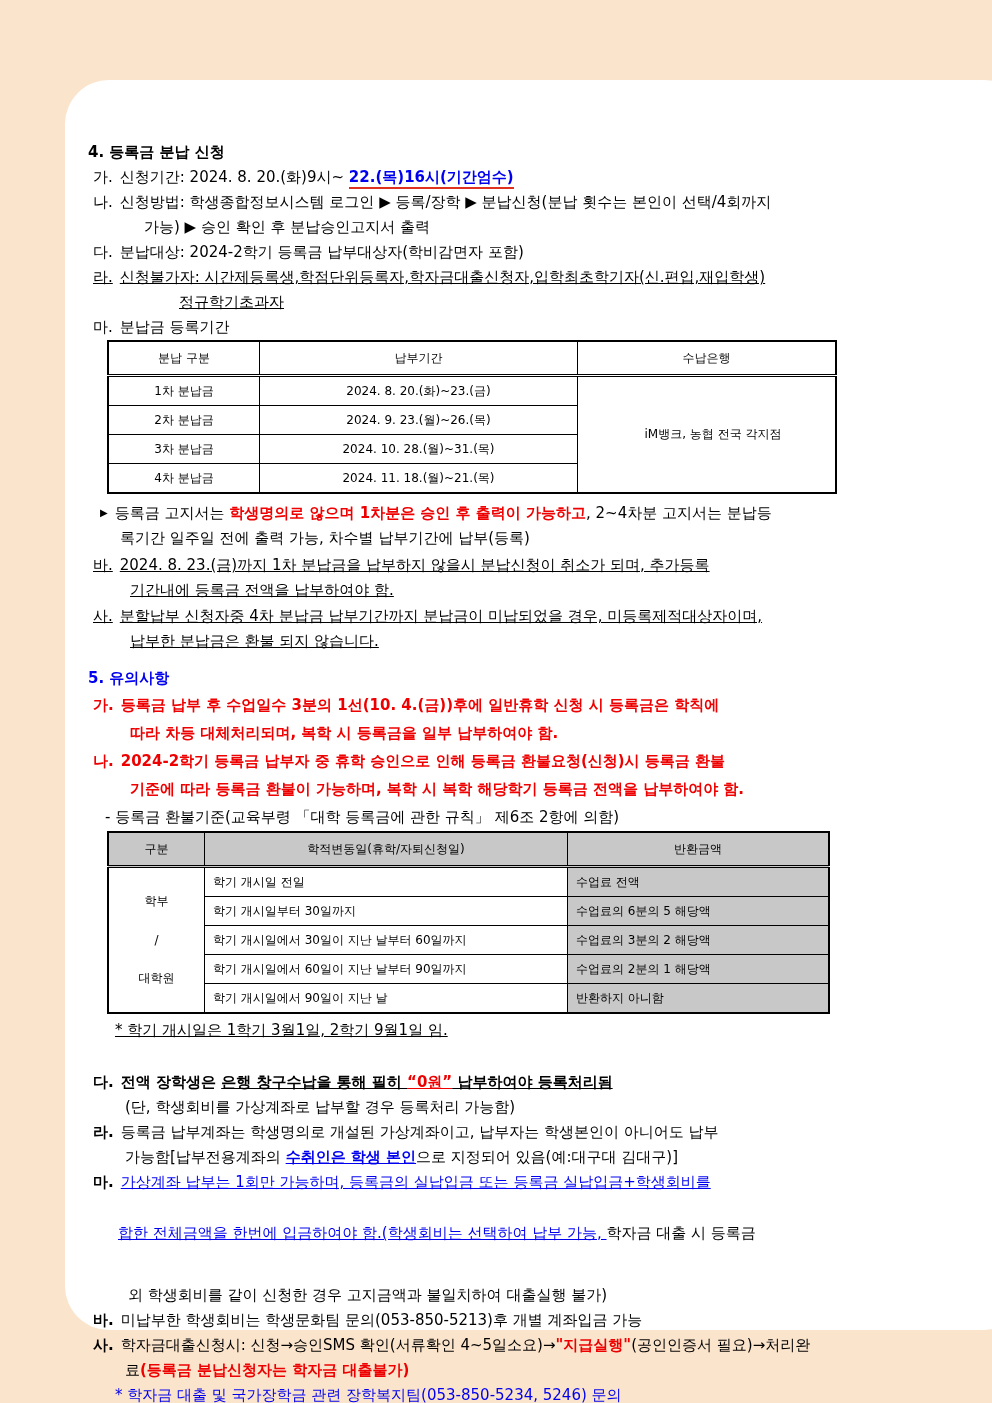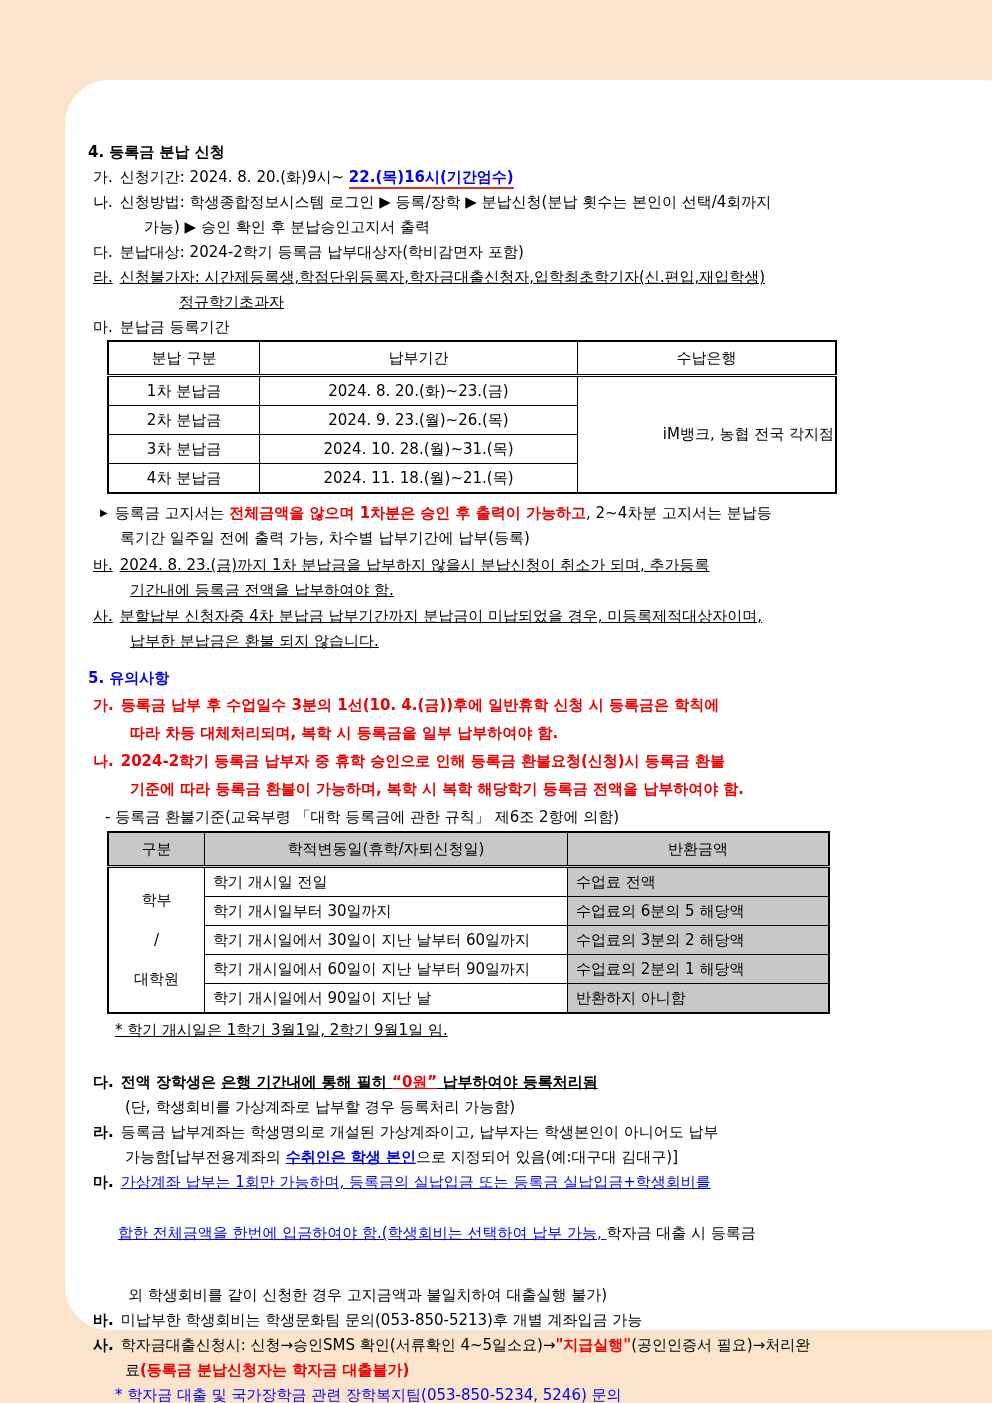--- a/index.html
+++ b/index.html
@@ -28,32 +28,32 @@
   .u{text-decoration:underline;}
   .red{color:#ee0000;font-weight:bold;}
   .blue{color:#0000ee;}
   .bluebold{color:#0000ee;font-weight:bold;}
   .bluelink{color:#0000ee;text-decoration:underline;}
   .blueboldlink{color:#0000ee;font-weight:bold;text-decoration:underline;}
   .deadline{color:#0000ee;font-weight:bold;border-bottom:2px solid #e03020;padding-bottom:1px;}
   .marker{font-size:10px;vertical-align:2px;margin-right:7px;}
   .lbl{margin-right:7px;}
   
-  table{border-collapse:collapse;font-size:15px;table-layout:fixed;}
+  table{border-collapse:collapse;font-size:12px;table-layout:fixed;}
   .t1{width:718px;margin-top:0;}
   .t2{width:711px;}
   .t1 th,.t1 td,.t2 th,.t2 td{border:1px solid #000;}
   .t1,.t2{border:2px solid #000;}
   .t1 th,.t2 th{border-bottom:3px double #000;font-weight:normal;height:30px;text-align:center;}
   .t1 td{height:26px;text-align:center;}
   .t2 td{height:26px;}
   .t2 th{background:#c8c8c8;}
   .t2 td.gray{background:#c8c8c8;padding-left:8px;}
   .t2 td.mid{padding-left:8px;}
-  .t1 td.bank{text-align:right;padding-left:14px;}
+  .t1 td.bank{text-align:center;padding-left:14px;}
   .t2 td.group{text-align:center;vertical-align:middle;}
   .group-inner{display:flex;flex-direction:column;justify-content:space-around;height:118px;}
   .gap6{height:6px;}  .gap4{height:4px;}
   .gap12{height:12px;} .gap27{height:27px;} .gap1{height:1px;} .gap2{height:2px;}
 </style>
 </head>
 <body>
 
 <div class="card">
   <div class="content">
@@ -93,21 +93,21 @@
         <td>2024. 10. 28.(월)~31.(목)</td>
       </tr>
       <tr>
         <td>4차 분납금</td>
         <td>2024. 11. 18.(월)~21.(목)</td>
       </tr>
     </tbody>
       </table>
 
     <div class="gap6"></div>
-    <div class="ln ml12"><span class="marker">▶</span><span>등록금 고지서는 </span><span class="red">전체금액을 않으며 1차분은 승인 후 출력이 가능하고</span><span>, 2~4차분 고지서는 분납등</span></div>
+    <div class="ln ml12"><span class="marker">▶</span><span>등록금 고지서는 </span><span class="red">학생명의로 않으며 1차분은 승인 후 출력이 가능하고</span><span>, 2~4차분 고지서는 분납등</span></div>
     <div class="ln ml32"><span>록기간 일주일 전에 출력 가능, 차수별 납부기간에 납부(등록)</span></div>
 
     <div class="gap2"></div>
     <div class="ln ml5 u"><span class="lbl">바.</span><span>2024. 8. 23.(금)까지 1차 분납금을 납부하지 않을시 분납신청이 취소가 되며, 추가등록</span></div>
     <div class="ln ml42"><span class="u">기간내에 등록금 전액을 납부하여야 함.</span></div>
 
     <div class="gap1"></div>
     <div class="ln ml5 u"><span class="lbl">사.</span><span>분할납부 신청자중 4차 분납금 납부기간까지 분납금이 미납되었을 경우, 미등록제적대상자이며,</span></div>
     <div class="ln ml42"><span class="u">납부한 분납금은 환불 되지 않습니다.</span></div>
 
@@ -156,21 +156,21 @@
         <td class="mid">학기 개시일에서 90일이 지난 날</td>
         <td class="gray">반환하지 아니함</td>
       </tr>
     </tbody>
       </table>
 
     <div class="gap4"></div>
     <div class="ln ml27"><span class="u">* 학기 개시일은 1학기 3월1일, 2학기 9월1일 임.</span></div>
 
     <div class="gap27"></div>
-    <div class="ln ml5"><span class="lbl b">다.</span><span class="b">전액 장학생은 </span><span class="b u">은행 기간내에 통해 필히 </span><span class="red u">“0원”</span><span class="b u"> 납부하여야 등록처리됨</span></div>
+    <div class="ln ml5"><span class="lbl b">다.</span><span class="b">전액 장학생은 </span><span class="b u">은행 창구수납을 통해 필히 </span><span class="red u">“0원”</span><span class="b u"> 납부하여야 등록처리됨</span></div>
     <div class="ln ml37"><span>(단, 학생회비를 가상계좌로 납부할 경우 등록처리 가능함)</span></div>
 
     <div class="ln ml5"><span class="lbl b">라.</span><span>등록금 납부계좌는 학생명의로 개설된 가상계좌이고, 납부자는 학생본인이 아니어도 납부</span></div>
     <div class="ln ml37"><span>가능함[납부전용계좌의 </span><span class="blueboldlink">수취인은 학생 본인</span><span>으로 지정되어 있음(예:대구대 김대구)]</span></div>
 
     <div class="ln ml5"><span class="lbl b">마.</span><span class="bluelink">가상계좌 납부는 1회만 가능하며, 등록금의 실납입금 또는 등록금 실납입금+학생회비를</span></div>
     <div class="ln ml30"><span class="bluelink">합한 전체금액을 한번에 입금하여야 함.(학생회비는 선택하여 납부 가능, </span><span>학자금 대출 시 등록금</span></div>
     <div class="ln ml40"><span>외 학생회비를 같이 신청한 경우 고지금액과 불일치하여 대출실행 불가)</span></div>
 
     <div class="ln ml5"><span class="lbl b">바.</span><span>미납부한 학생회비는 학생문화팀 문의(053-850-5213)후 개별 계좌입금 가능</span></div>

